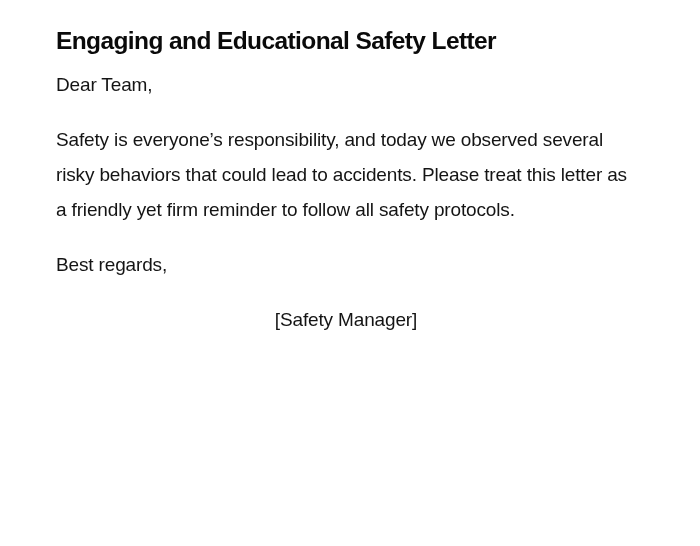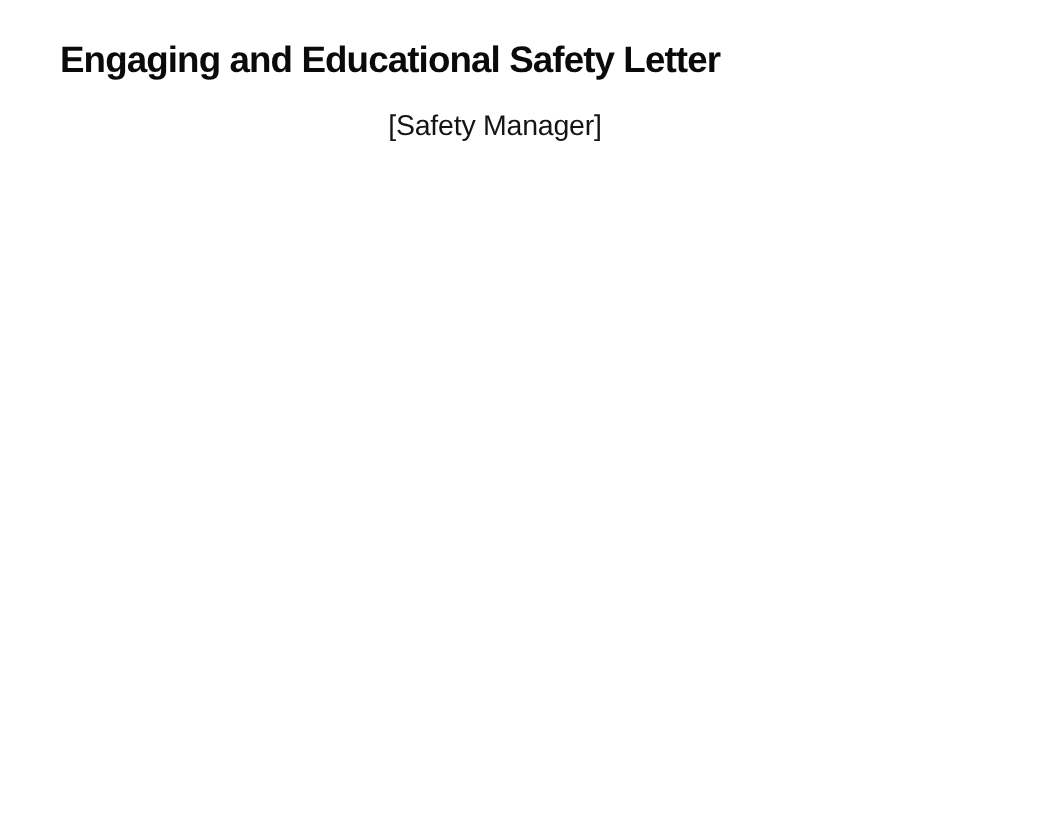--- a/index.html
+++ b/index.html
@@ -10,21 +10,21 @@
     body {
       width: 700px;
       height: 546px;
       overflow: hidden;
       position: relative;
       font-family: "Liberation Sans", "DejaVu Sans", sans-serif;
       color: #111111;
     }
     .letter {
       position: absolute;
-      left: 40px;
+      left: 56px;
       top: 24px;
       width: 580px;
     }
     .title {
       font-family: "Liberation Sans", sans-serif;
       font-weight: bold;
       font-size: 24.5px;
       line-height: 34px;
       margin: 0 0 9px 0;
       letter-spacing: -0.6px;
@@ -39,14 +39,17 @@
     }
     .para.greeting { margin-bottom: 20px; }
     .para.closing { margin-bottom: 20px; }
     .para.signature { margin-bottom: 0; text-align: center; }
   </style>
 </head>
 <body>
 
 <div class="letter">
   <h1 class="title">Engaging and Educational Safety Letter</h1>
+  <p class="para greeting">Dear Team,</p>
+  <p class="para">Safety is everyone’s responsibility, and today we observed several risky behaviors that could lead to accidents. Please treat this letter as a friendly yet firm reminder to follow all safety protocols.</p>
+  <p class="para closing">Best regards,</p>
   <p class="para signature">[Safety Manager]</p>
 </div>
 
 </body></html>

